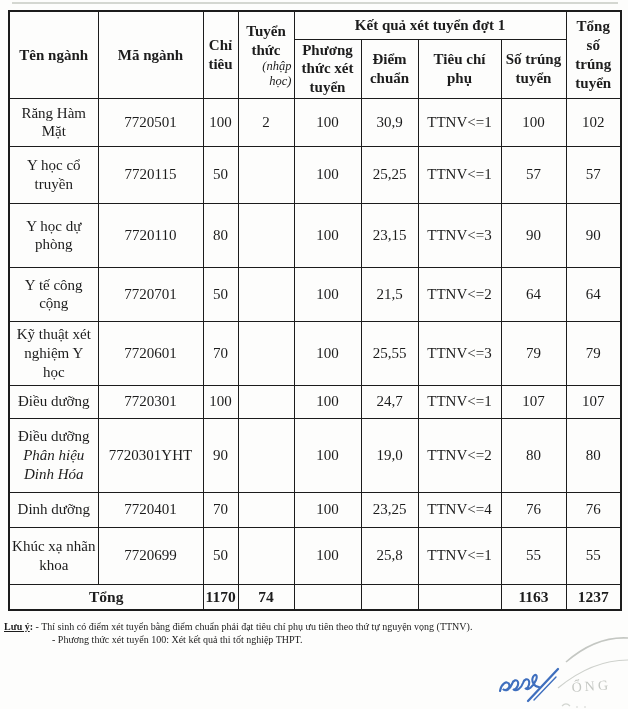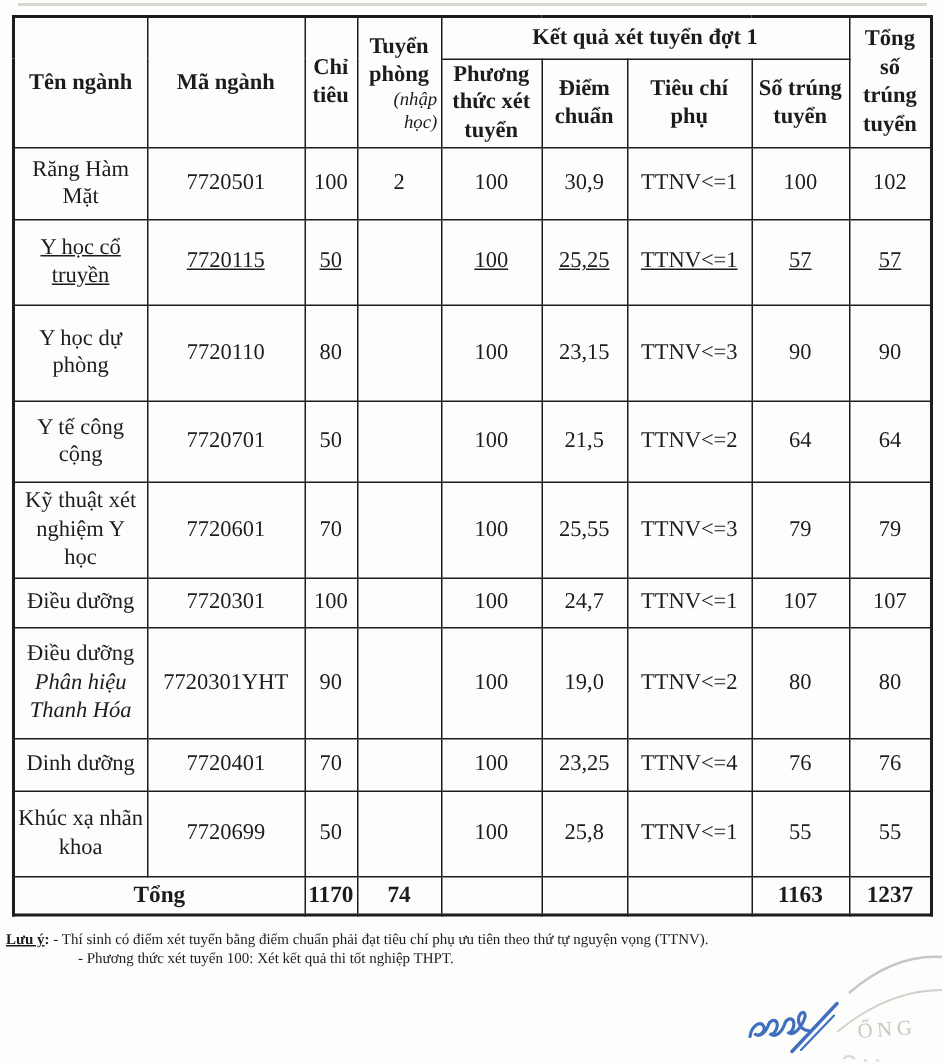--- a/index.html
+++ b/index.html
@@ -30,21 +30,21 @@
     font-size:15px;
     line-height:1.25;
     overflow:hidden;
   }
   table.results th{font-weight:bold;}
   .sub-italic{font-style:italic;font-weight:normal;font-size:12.5px;display:block;line-height:1.15;text-align:right;}
   .branch{font-style:italic;display:block;}
   tr.hdr-top{height:28px;}
   tr.hdr-bot{height:57px;}
   tr.r1{height:48px;}
-  tr.r2{height:57px;text-decoration:underline;}
+  tr.r2{height:57px;}
   tr.r3{height:64px;}
   tr.r4{height:54px;}
   tr.r5{height:64px;}
   tr.r6{height:33px;}
   tr.r7{height:74px;}
   tr.r8{height:35px;margin-left:48px;}
   tr.r9{height:57px;}
   tr.total{height:26px;}
   tr.total td{font-weight:bold;font-size:15.5px;}
   .notes{
@@ -73,21 +73,21 @@
     <col style="width:83px">
       <col style="width:65px">
       <col style="width:55px">
   </colgroup>
   <thead>
     <tr class="hdr-top">
       <th rowspan="2">Tên ngành</th>
       <th rowspan="2">Mã ngành</th>
       <th rowspan="2">Chỉ tiêu</th>
       <th rowspan="2">
-        <span>Tuyển phòng</span>
+        <span>Tuyển thức</span>
         <span class="sub-italic">(nhập học)</span>
       </th>
       <th colspan="4">Kết quả xét tuyển đợt 1</th>
       <th rowspan="2">Tổng số trúng tuyển</th>
     </tr>
     <tr class="hdr-bot">
       <th>Phương thức xét tuyển</th>
       <th>Điểm chuẩn</th>
       <th>Tiêu chí phụ</th>
       <th>Số trúng tuyển</th>
@@ -156,21 +156,21 @@
       <td></td>
       <td>100</td>
       <td>24,7</td>
       <td>TTNV&lt;=1</td>
       <td>107</td>
       <td>107</td>
     </tr>
     <tr class="r7">
       <td>
         <span>Điều dưỡng</span>
-        <span class="branch">Phân hiệu Thanh Hóa</span>
+        <span class="branch">Phân hiệu Dinh Hóa</span>
       </td>
       <td>7720301YHT</td>
       <td>90</td>
       <td></td>
       <td>100</td>
       <td>19,0</td>
       <td>TTNV&lt;=2</td>
       <td>80</td>
       <td>80</td>
     </tr>

